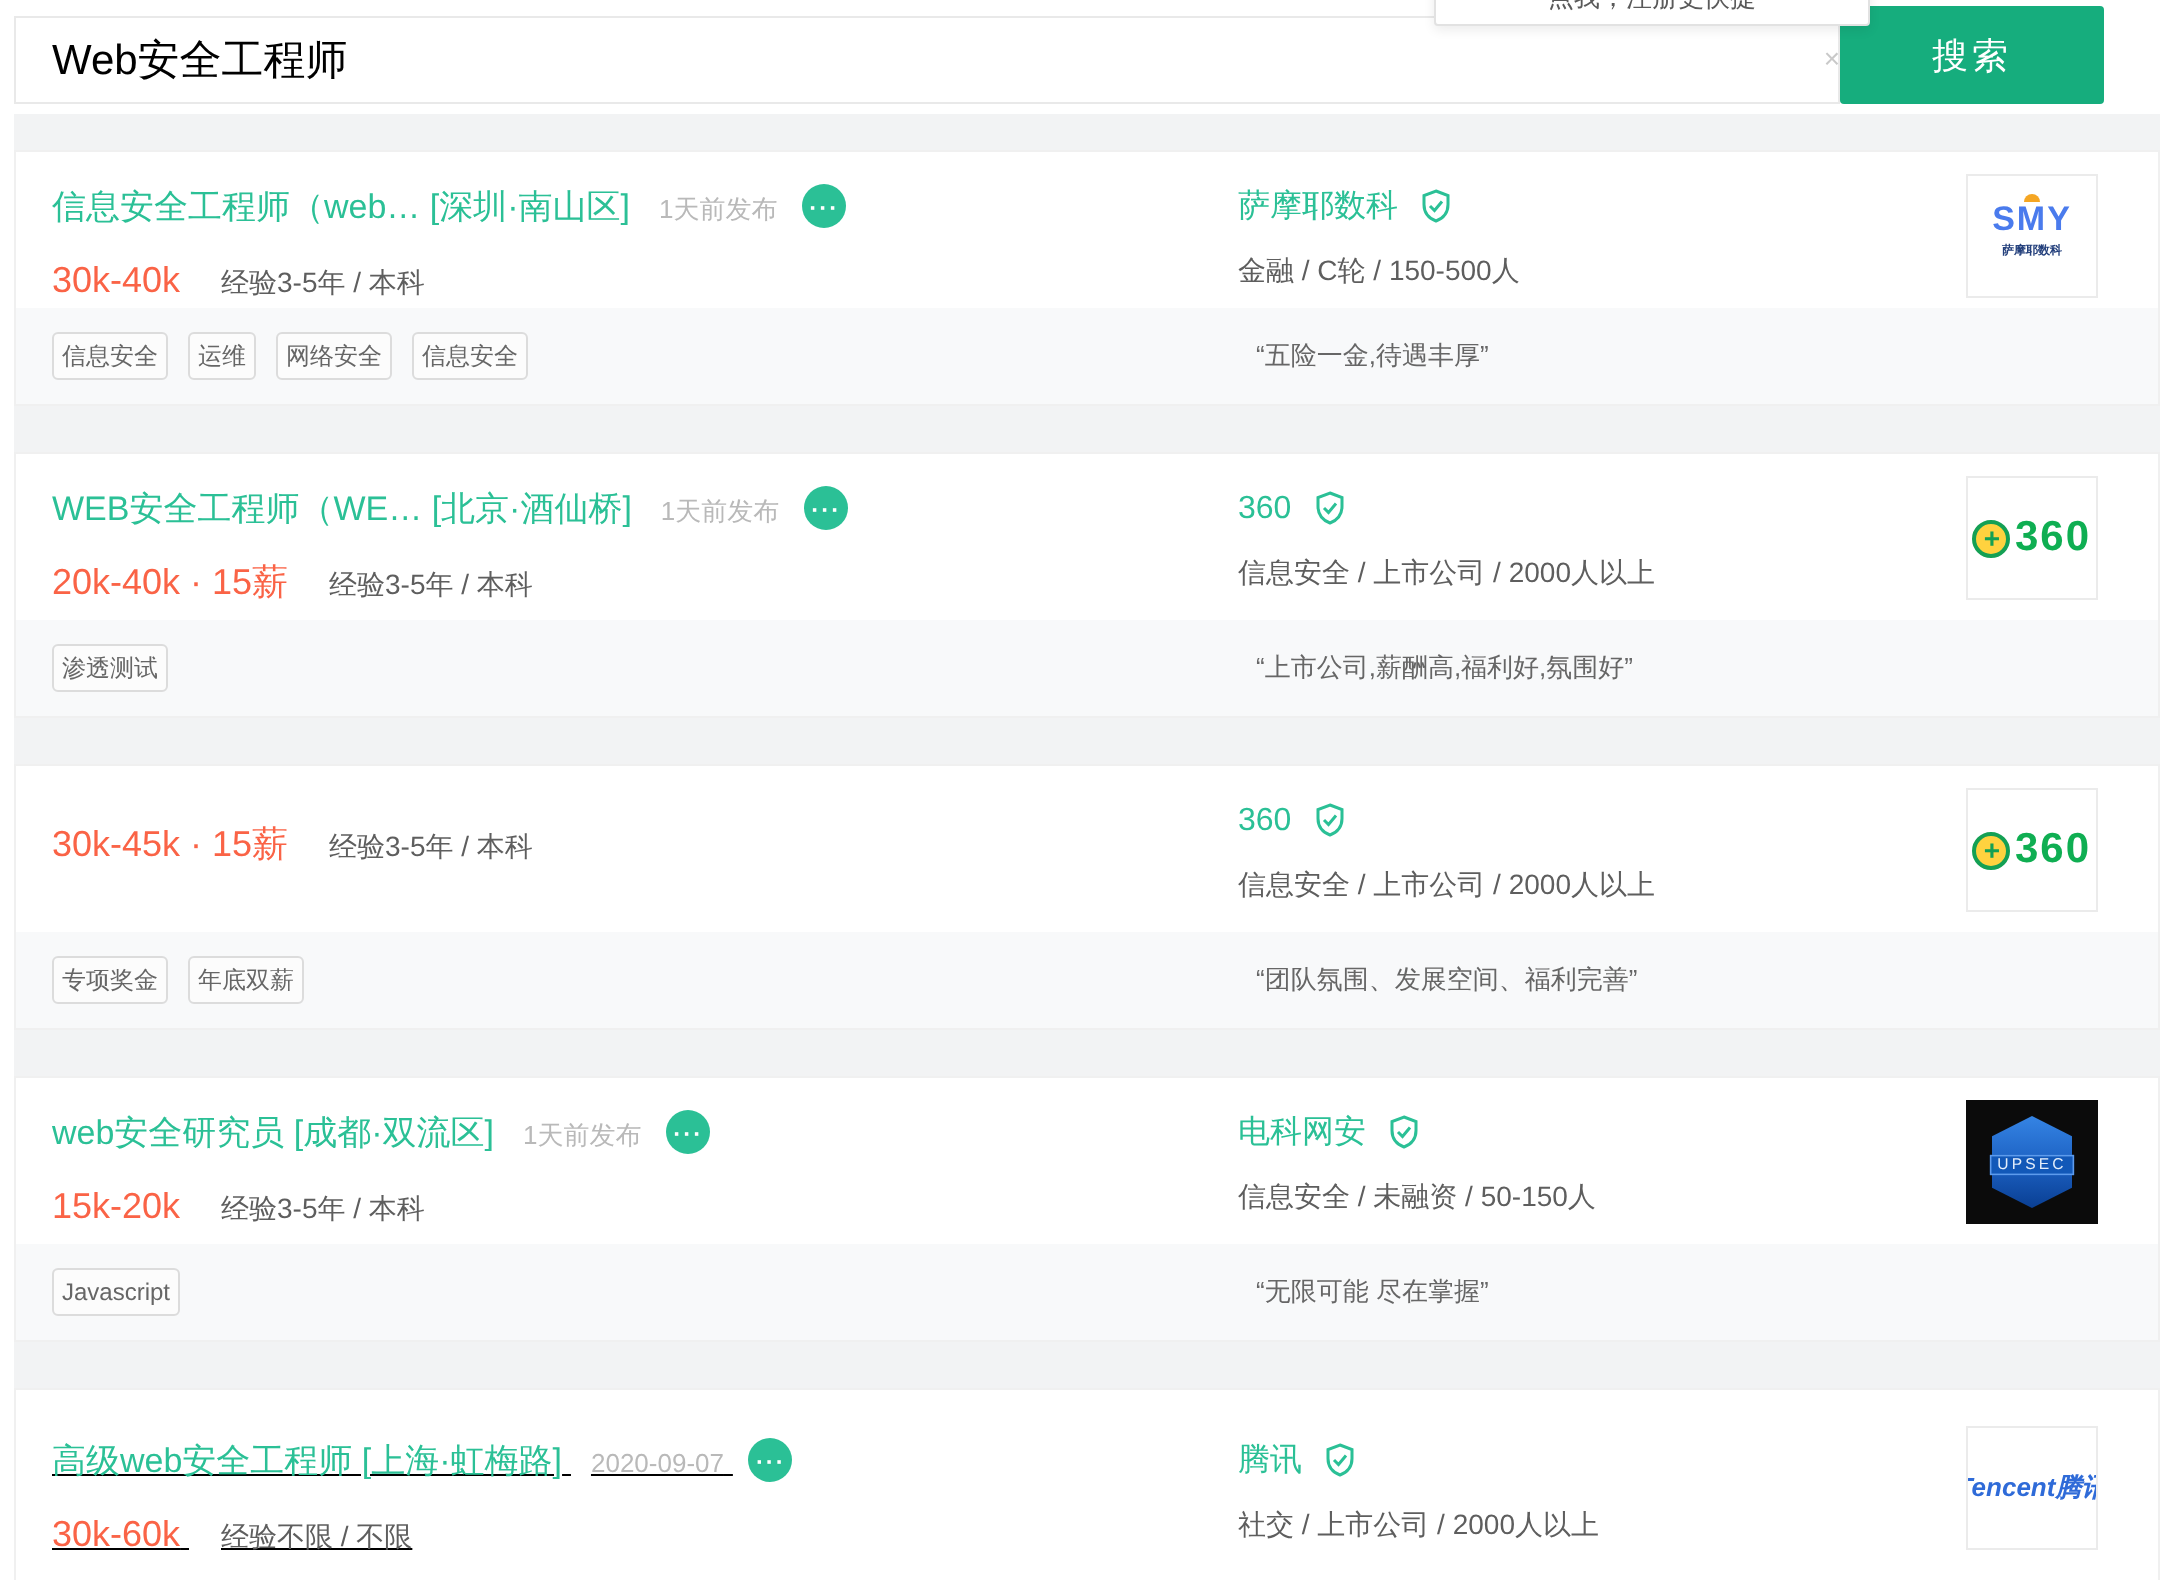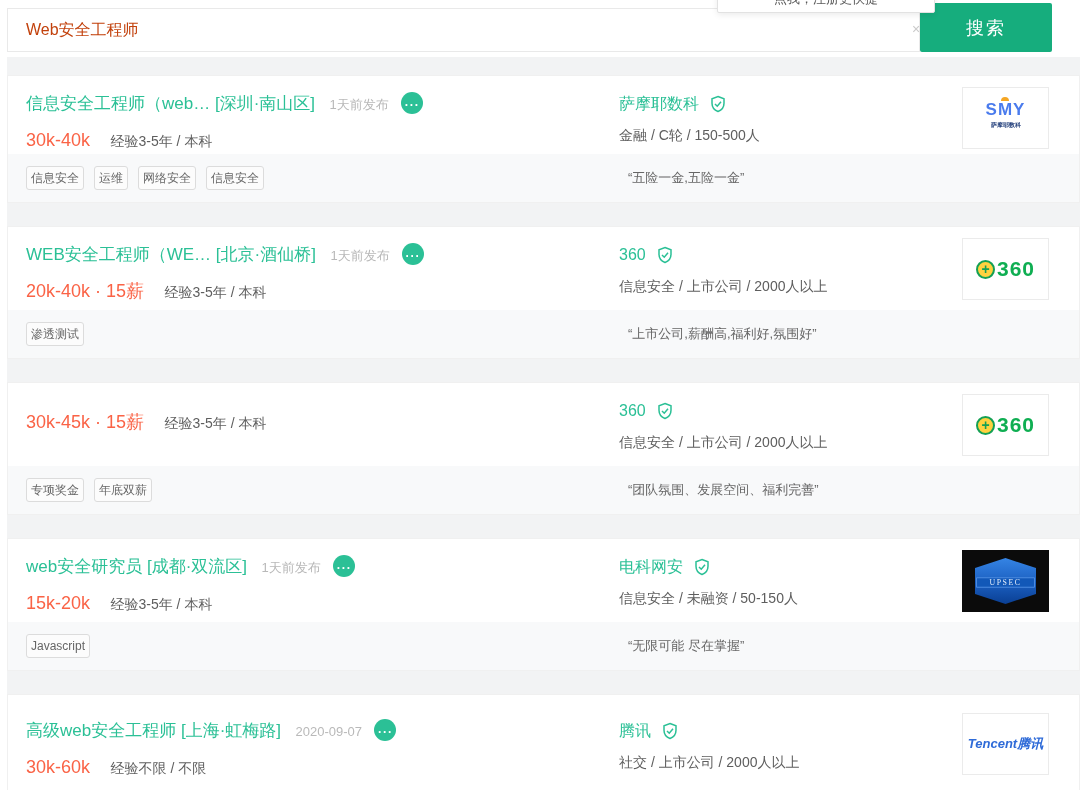--- a/index.html
+++ b/index.html
@@ -3,38 +3,38 @@
 <meta charset="utf-8">
 <style>
   * { margin: 0; padding: 0; box-sizing: border-box; }
   html, body { width: 1080px; height: 790px; overflow: hidden; background: #fff;
     font-family: "Liberation Sans", "DejaVu Sans", sans-serif; }
 
   
   .search-bar { position: relative; height: 57px; background: #fff; z-index: 2; }
   .search-input { position: absolute; left: 7px; top: 8px; width: 913px; height: 44px;
     border: 1px solid #e9e9e9; background: #fff; padding: 0 42px 0 18px;
-    font-size: 16px; color: #c2410c; font-family: inherit; outline: none; }
+    font-size: 21px; color: #000000; font-family: inherit; outline: none; }
   .clear-x { position: absolute; left: 908px; top: 21px; width: 16px; height: 16px;
     color: #c9c9c9; font-size: 14px; line-height: 16px; text-align: center; cursor: pointer; }
   .search-btn { position: absolute; left: 920px; top: 3px; width: 132px; height: 49px;
     background: #16ad7d; color: #fff; font-size: 18px; border: none; border-radius: 2px;
     font-family: inherit; cursor: pointer; letter-spacing: 2px; }
   .tooltip { position: absolute; left: 717px; top: -18px; width: 218px; height: 31px;
     background: #fff; border: 1px solid #e2e2e2; border-radius: 2px;
     box-shadow: 0 2px 6px rgba(0,0,0,.08); z-index: 5;
     display: flex; align-items: flex-end; justify-content: center;
     font-size: 13px; color: #5a5a5a; padding-bottom: 4px; }
 
   
   .list-area { margin-left: 7px; background: #f2f3f4; min-height: 733px; padding-top: 18px; }
   .card { position: relative; background: #fff; border: 1px solid #f0f0f0; margin-bottom: 23px; }
   .card-1 { height: 128px; } .card-2, .card-3, .card-4 { height: 133px; } .card-5 { height: 128px; }
   .card-body { padding: 16px 3px 0 18px; }
-  .card-5 .card-body { padding-top: 24px; }
+  .card-5 .card-body { padding-top: 24px; text-decoration: underline; }
 
   .row1 { line-height: 24px; white-space: nowrap; }
   .job-title { color: #2bc096; font-size: 17px; cursor: pointer; }
   .posted { color: #b9b9b9; font-size: 13px; margin-left: 10px; }
   .chat-icon { display: inline-block; width: 22px; height: 22px; border-radius: 50%;
     background: #2bc096; text-align: center; vertical-align: middle; margin-left: 8px;
     position: relative; top: -2px; cursor: pointer; }
   .chat-dots { color: #fff; font-weight: bold; font-size: 12px; line-height: 20px; letter-spacing: 1px; }
 
   .row2 { margin-top: 10px; line-height: 26px; white-space: nowrap; }
@@ -48,39 +48,39 @@
   .verify-svg { vertical-align: -4px; margin-left: 6px; }
   .company-info { margin-top: 9px; color: #5e5e5e; font-size: 14px; line-height: 20px; white-space: nowrap; }
 
   .card-footer { position: absolute; left: 0; right: 0; bottom: 0; height: 48px;
     background: #f8f9fa; display: flex; align-items: center; padding-left: 18px; }
   .tag { display: inline-block; border: 1px solid #dcdcdc; border-radius: 3px; background: #fcfcfc;
     color: #666; font-size: 12px; padding: 4px 4px; margin-right: 10px; line-height: 14px; }
   .quote { position: absolute; left: 620px; color: #666; font-size: 13px; white-space: nowrap; }
 
   
-  .logo { position: absolute; right: 30px; top: 11px; width: 87px; height: 62px;
+  .logo { position: absolute; right: 30px; top: 11px; width: 66px; height: 62px;
     border: 1px solid #ebebeb; background: #fff; display: flex; flex-direction: column;
     align-items: center; justify-content: center; overflow: hidden; cursor: pointer; }
   .card-5 .logo { top: 18px; }
 
   .smy-word { color: #4a7bed; font-weight: 700; font-size: 17px; letter-spacing: 1px; line-height: 18px; }
   .smy-m { position: relative; display: inline-block; }
   .smy-m::after { content: ""; position: absolute; top: -4px; left: 50%; transform: translateX(-50%);
     width: 8px; height: 4px; border-radius: 4px 4px 0 0; background: #f5a623; }
   .smy-sub { font-size: 10px; color: #24407c; font-weight: 700; white-space: nowrap;
     transform: scale(0.6); transform-origin: center top; margin-top: 2px; }
 
   .c360 { display: flex; align-items: center; }
   .c360-circle { display: inline-block; width: 19px; height: 19px; border-radius: 50%;
     background: #ffd23f; border: 2px solid #14a054; color: #14a054; font-weight: 900;
     font-size: 14px; line-height: 15px; text-align: center; }
   .c360-text { color: #0fae52; font-size: 21px; font-weight: 700; letter-spacing: 1px; margin-left: 2px; }
 
-  .logo-upsec { background: #0b0b0b; border-color: #0b0b0b; position: absolute; font-family: Liberation Serif, serif; }
+  .logo-upsec { background: #0b0b0b; border-color: #0b0b0b; position: absolute; }
   .upsec-shield { position: absolute; left: 12px; right: 12px; top: 7px; bottom: 7px;
     background: linear-gradient(#3584e4 0%, #1b5fc0 55%, #0a3f93 100%);
     clip-path: polygon(50% 0, 100% 22%, 100% 78%, 50% 100%, 0 78%, 0 22%); }
   .upsec-banner { position: absolute; left: 5px; right: 5px; top: 25px; height: 13px;
     background: #1258b8; border: 1px solid #5d9bec; color: #e4eefb; font-size: 10px;
     letter-spacing: 2px; text-align: center; line-height: 11px;
     transform: scale(0.78); transform-origin: center; }
 
   .tencent-text { color: #2f6bd8; font-style: italic; font-weight: 700; font-size: 13px; white-space: nowrap; }
 </style>
@@ -120,21 +120,21 @@
     </div>
     <div class="logo">
       <div class="smy-word"><span>S</span><span class="smy-m">M</span><span>Y</span></div>
       <div class="smy-sub">萨摩耶数科</div>
     </div>
     <div class="card-footer">
       <span class="tag">信息安全</span>
       <span class="tag">运维</span>
       <span class="tag">网络安全</span>
       <span class="tag">信息安全</span>
-      <span class="quote">“五险一金,五险一金”</span>
+      <span class="quote">“五险一金,待遇丰厚”</span>
     </div>
   </div>
 
   <div class="card card-2">
     <div class="card-body">
       <div class="row1">
         <span class="job-title">WEB安全工程师（WE… [北京·酒仙桥]</span>
         <span class="posted">1天前发布</span>
         <span class="chat-icon"><span class="chat-dots">···</span></span>
       </div>

